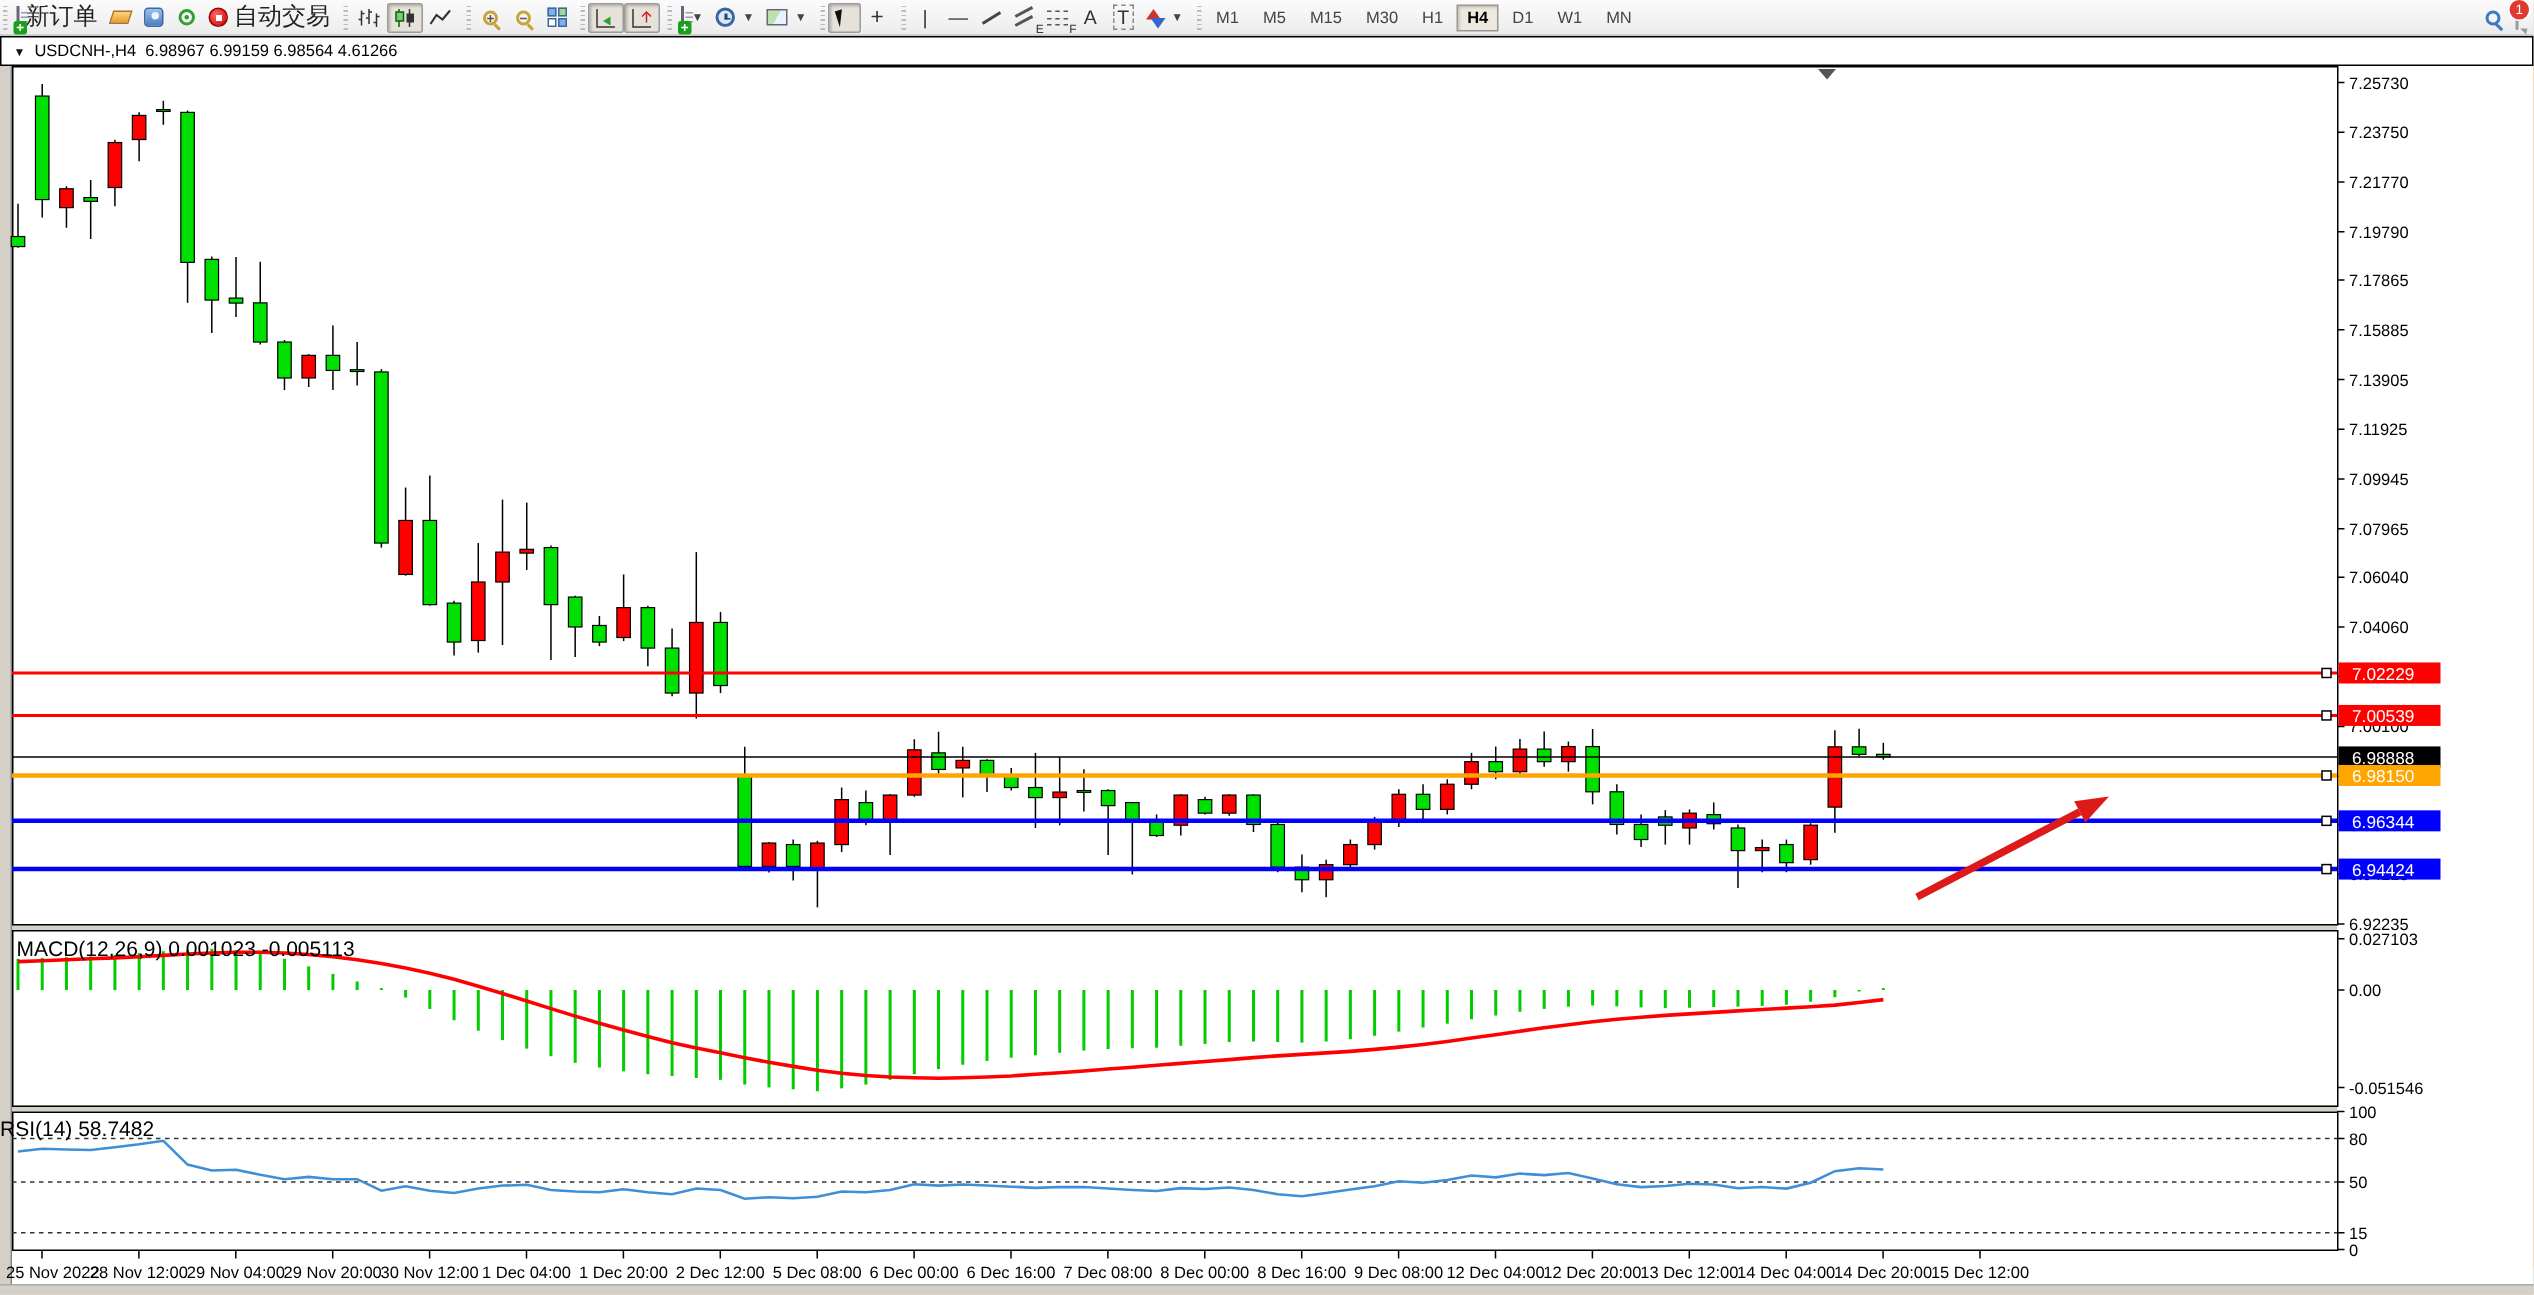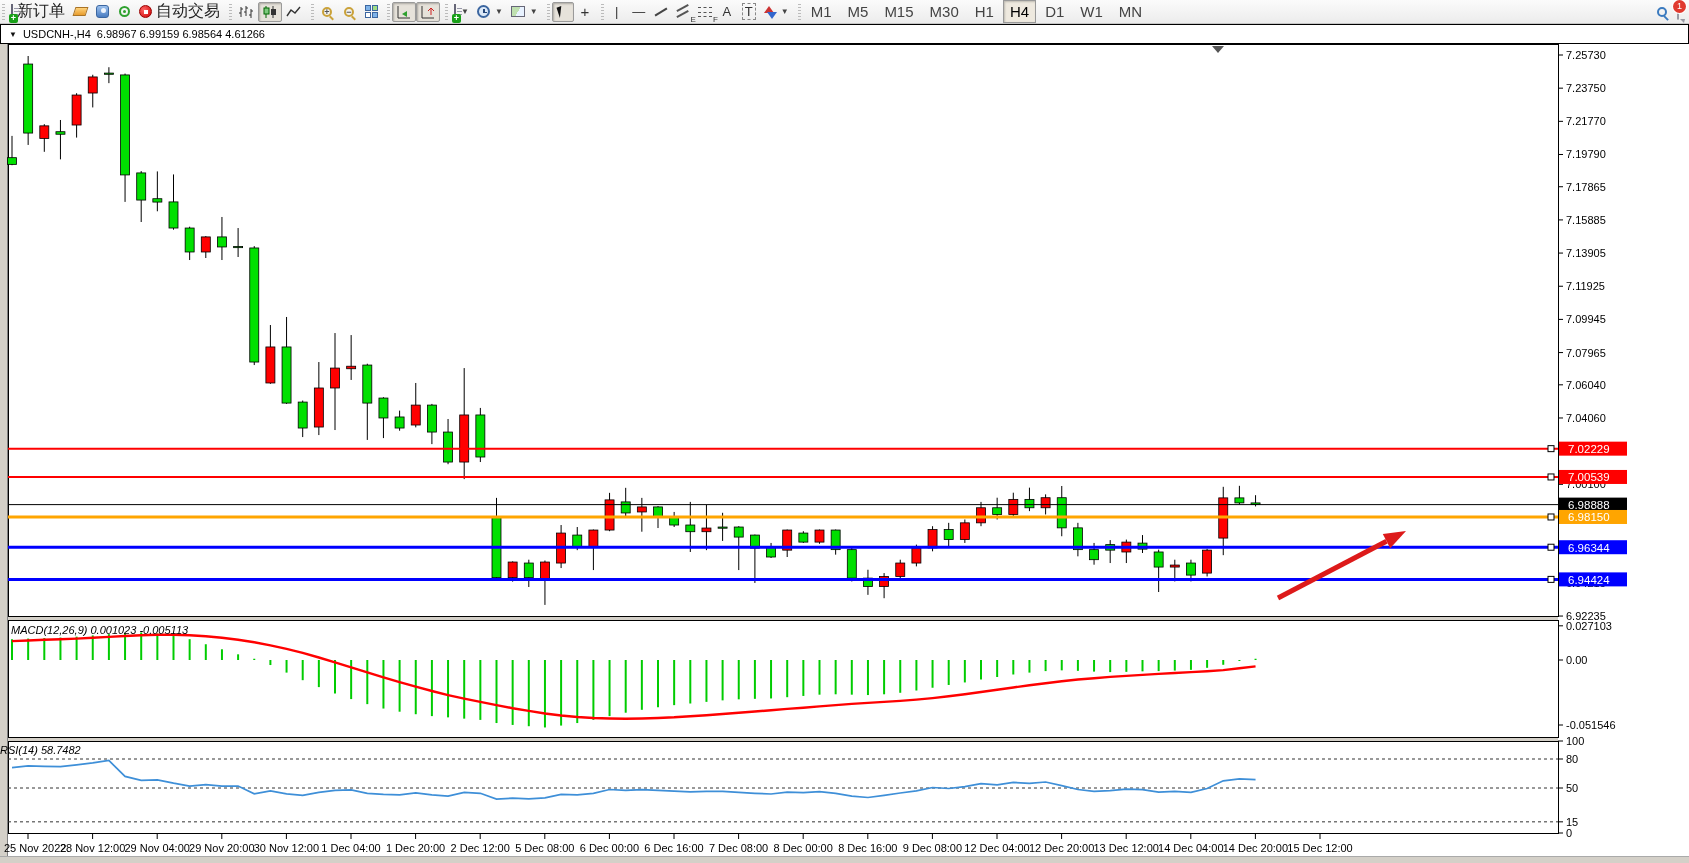--- a/index.html
+++ b/index.html
@@ -52,39 +52,39 @@
   .i-trend { width:14px; height:2px; background:#444; transform:rotate(-32deg); }
   .i-chan { position:relative; width:14px; height:10px; }
   .i-chan i { position:absolute; left:0; width:13px; height:1.6px; background:#555; transform:rotate(-28deg); display:block;}
   .i-chan i:nth-child(2){ top:6px; }
   .subletter { position:absolute; right:-3px; bottom:-3px; font-size:8px; color:#333; }
   .i-fibo { width:14px; height:10px; border-top:1px dashed #555; border-bottom:1px dashed #555; position:relative; }
   .i-fibo::after { content:""; position:absolute; left:0; top:4px; width:14px; border-top:1px dashed #555; }
   .i-arrows { position:relative; width:12px; height:12px; }
   .i-arrows::before { content:""; position:absolute; left:0; top:0; border-left:5px solid transparent; border-right:5px solid transparent; border-bottom:7px solid #c33; }
   .i-arrows::after  { content:""; position:absolute; left:3px; top:6px; border-left:5px solid transparent; border-right:5px solid transparent; border-top:7px solid #36c; }
-  .tf-btn { padding:2px 6px; font-size:15px; color:#444; border:1px solid transparent; margin:0 1px; }
-  .tf-btn.pressed { background:#eee9df; border:1px solid #999; box-shadow:inset 1px 1px 2px rgba(0,0,0,.2); color:#000; }
+  .tf-btn { padding:2px 6px; font-size:11px; color:#444; border:1px solid transparent; margin:0 1px; }
+  .tf-btn.pressed { background:#eee9df; border:1px solid #999; box-shadow:inset 1px 1px 2px rgba(0,0,0,.2); color:#000;font-weight:bold; }
   #tb-right { margin-left:auto; display:flex; align-items:center; gap:10px; padding-right:10px; }
   .i-search { width:10px; height:10px; border:2px solid #3a7abf; border-radius:50%; position:relative; }
   .i-search::after { content:""; position:absolute; right:-4px; bottom:-4px; width:6px; height:2px; background:#3a7abf; transform:rotate(45deg); }
   .i-chat { width:14px; height:11px; background:#e8e8ea; border:1px solid #9a9aa4; border-radius:3px; position:relative; }
   .i-chat::after { content:""; position:absolute; left:2px; bottom:-4px; border-left:4px solid transparent; border-right:1px solid transparent; border-top:4px solid #9a9aa4; }
   .badge { position:absolute; right:-7px; top:-5px; min-width:13px; height:13px; border-radius:7px; background:#e03a2f;
      color:#fff; font-size:9px; line-height:13px; text-align:center; padding:0 2px; box-shadow:0 0 0 1px #fff; }
 
   
   #chart-header { position:absolute; left:0; top:24px; width:1689px; height:20px; background:#fff;
     border:1px solid #000; display:flex; align-items:center; font-size:11px; color:#000; gap:6px; padding-left:8px; }
   #hdr-collapse { font-size:8px; color:#111; }
 
   
   #chart-wrap { position:absolute; left:0; top:44px; width:1689px; height:800px; background:#fdba74; }
   #chart-svg { position:absolute; left:0; top:0; }
-  .pane-label { position:absolute; font-size:11px; color:#000; white-space:pre;font-style:italic; }
+  .pane-label { position:absolute; font-size:14px; color:#000; white-space:pre; }
   #bottom-strip { position:absolute; left:0; top:856px; width:1689px; height:7px; background:#d4d0c8; border-top:1px solid #aaa; }
 </style>
 </head>
 <body>
 
 <div id="toolbar">
   <div class="tgroup">
     <div class="tbtn">
       <span class="rel"><span class="i-doc"></span><span class="plusbadge">+</span></span>
       <span class="tlabel">新订单</span>

